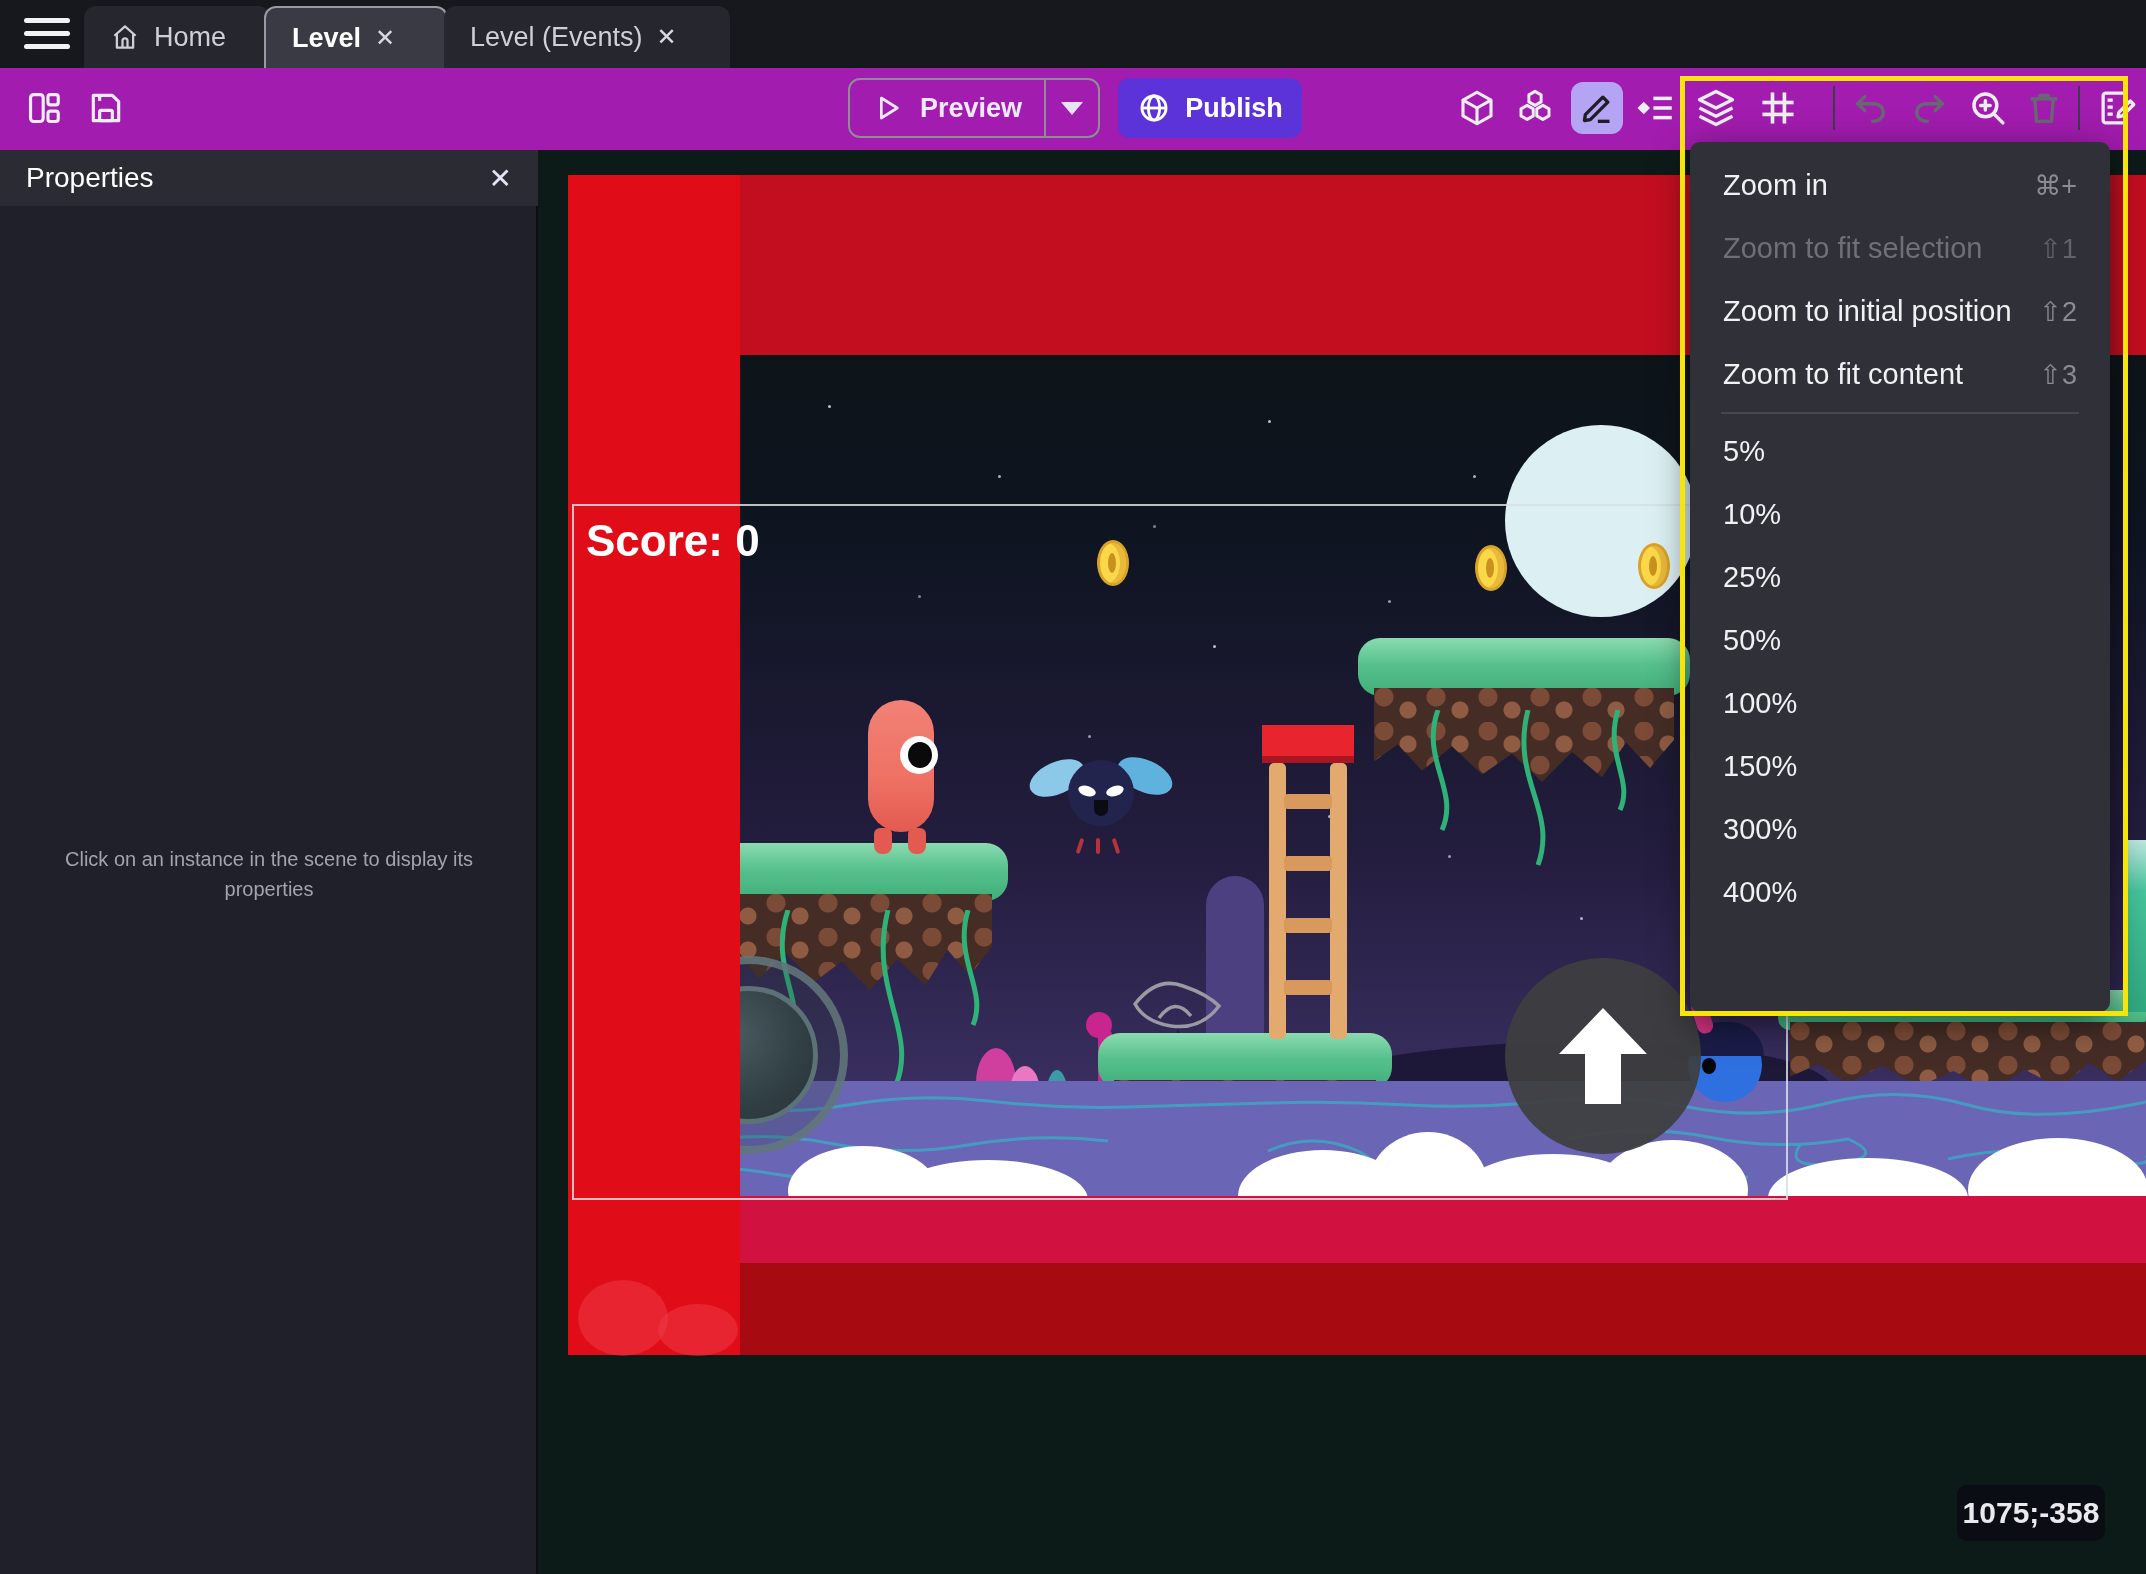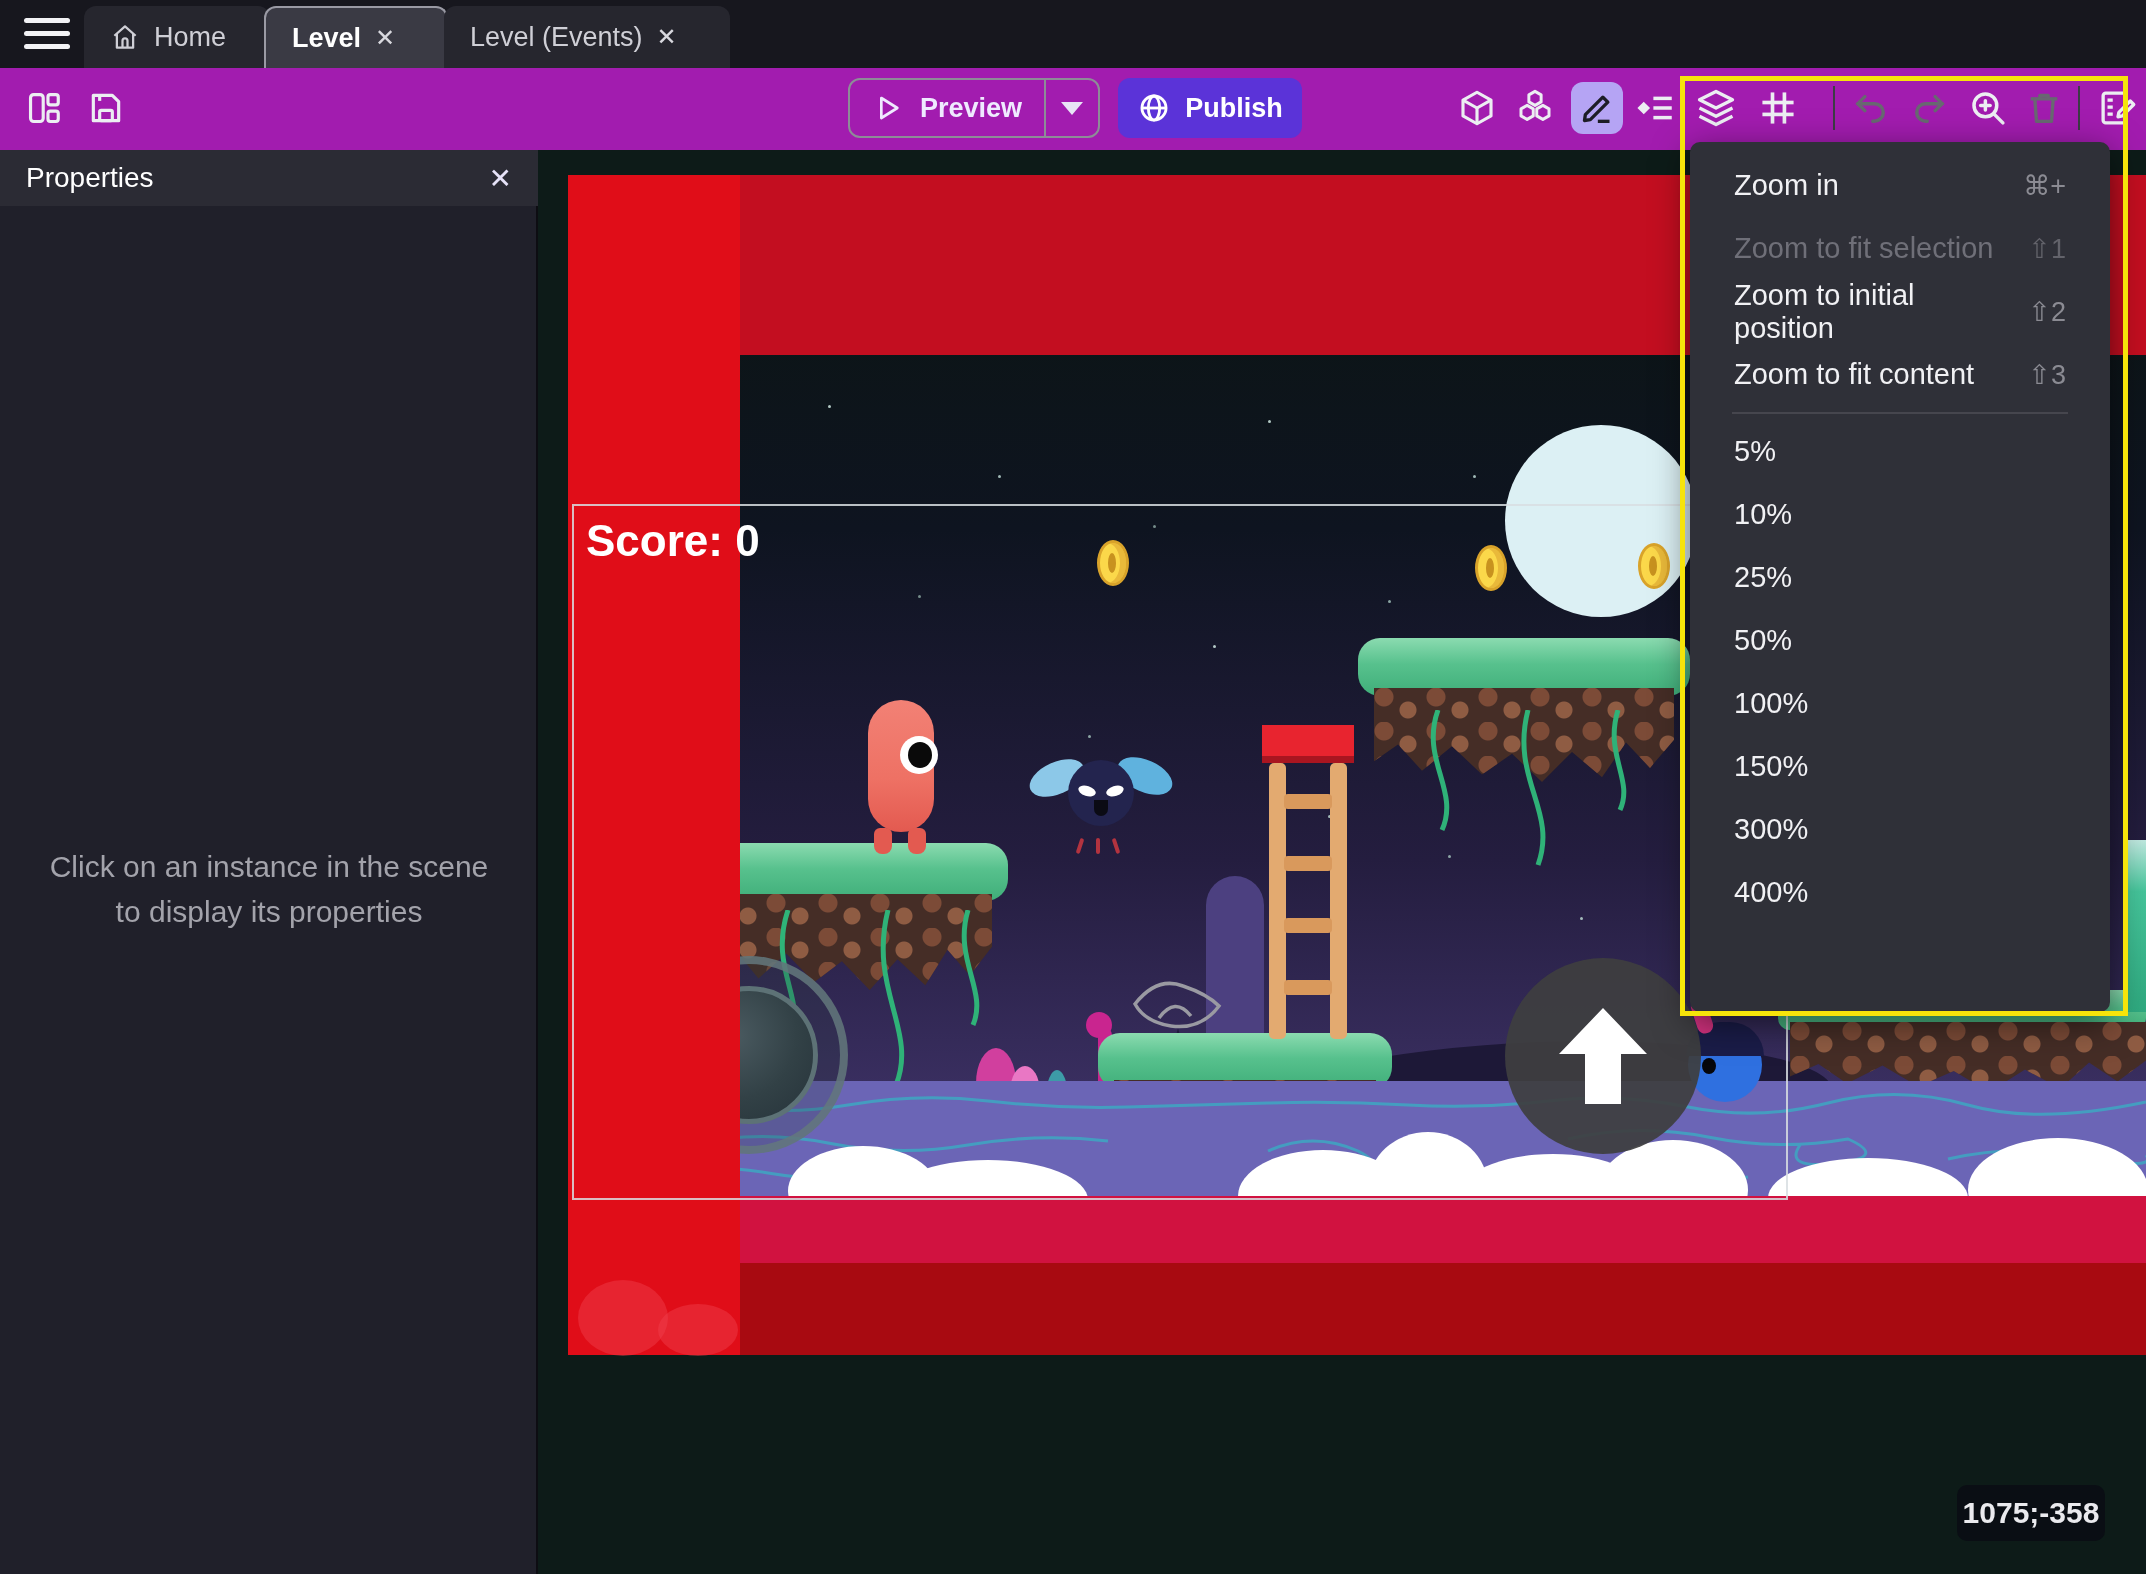--- a/index.html
+++ b/index.html
@@ -33,21 +33,21 @@
     border-radius:12px; display:flex; align-items:center; justify-content:center; gap:14px; color:#fff; font-weight:bold; font-size:27px; cursor:pointer; }
   .ticon { position:absolute; top:14px; width:52px; height:52px; display:flex; align-items:center; justify-content:center; }
   .ticon.active { background:#b5a4f4; border-radius:12px; }
   .tsep { position:absolute; top:18px; width:2px; height:44px; background:#3c3c45; }
 
   
   .props { position:absolute; left:0; top:150px; width:538px; height:1424px; background:#20202a; border-right:2px solid #0d0d12; }
   .props-header { position:absolute; left:0; top:0; width:538px; height:56px; background:#2b2b34; display:flex;
     align-items:center; justify-content:space-between; padding:0 26px; color:#ffffff; font-size:28px; }
   .props-close { color:#e6e2f8; font-size:28px; cursor:pointer; }
-  .props-hint { position:absolute; left:34px; top:694px; width:470px; text-align:center; color:#a3a3ab; font-size:30px; line-height:1.5; }
+  .props-hint { position:absolute; left:34px; top:694px; width:470px; text-align:center; color:#a3a3ab; font-size:20px; line-height:1.5; }
 
   
   .canvas { position:absolute; left:538px; top:150px; width:1608px; height:1424px; background:#0d1b18; overflow:hidden; }
   .sky { position:absolute; left:30px; top:25px; width:1578px; height:1180px;
     background:linear-gradient(180deg,#0b1511 0%,#0e1420 30%,#241d3f 58%,#3a2f61 78%,#4a3e78 100%); }
   .stars { position:absolute; left:0; top:0; width:3px; height:3px; border-radius:50%; background:transparent;
     box-shadow: 260px 230px #cfe8e2, 430px 300px #b9d6d0, 700px 245px #cfe8e2, 905px 300px #b9d6d0,
       1050px 262px #cfe8e2, 820px 425px #9fbdb8, 645px 470px #cfe8e2, 985px 520px #b9d6d0,
       520px 560px #9fbdb8, 305px 612px #cfe8e2, 760px 640px #b9d6d0, 1122px 562px #cfe8e2,
       425px 700px #9fbdb8, 1180px 432px #cfe8e2, 880px 680px #9fbdb8, 1012px 742px #b9d6d0,
@@ -116,21 +116,21 @@
   .cambox { position:absolute; left:34px; top:354px; width:1216px; height:696px;
     border:2px solid rgba(216,222,226,.85); z-index:40; }
   .score { position:absolute; left:48px; top:366px; color:#ffffff; font-weight:bold; font-size:44px; z-index:45; }
   .coordbadge { position:absolute; left:1419px; top:1335px; width:148px; height:56px; background:#0a0e14; border-radius:10px;
     color:#eaeaee; font-size:30px; font-weight:bold; display:flex; align-items:center; justify-content:center; z-index:46; }
 
   .sliver { position:absolute; left:1588px; top:690px; width:20px; height:172px; background:linear-gradient(180deg,#bfe8df 0%,#45c49a 30%,#2fa97f 100%); }
 
   
   .zoommenu { position:absolute; left:1690px; top:142px; width:420px; height:870px; background:#2f3038; border-radius:10px;
-    box-shadow:0 10px 36px rgba(0,0,0,.55); z-index:50; padding:12px 14px; }
+    box-shadow:0 10px 36px rgba(0,0,0,.55); z-index:50; padding:12px 3px; }
   .menu-item { height:63px; display:flex; align-items:center; justify-content:space-between; padding:0 30px;
     color:#f1f1f4; font-size:29px; cursor:pointer; }
   .menu-item .mi-short { color:#8b8b93; font-size:27px; margin-left:20px; white-space:nowrap; }
   .menu-item.disabled { color:#6f6f78; cursor:default; }
   .menu-item.disabled .mi-short { color:#63636b; }
   .menu-divider { height:0; border-top:2px solid #46464e; margin:6px 28px; }
 
   .ybox { position:absolute; left:1680px; top:76px; width:448px; height:940px; border:5px solid #f6e40a; z-index:60; pointer-events:none; }
 
   svg.icon { display:block; }

